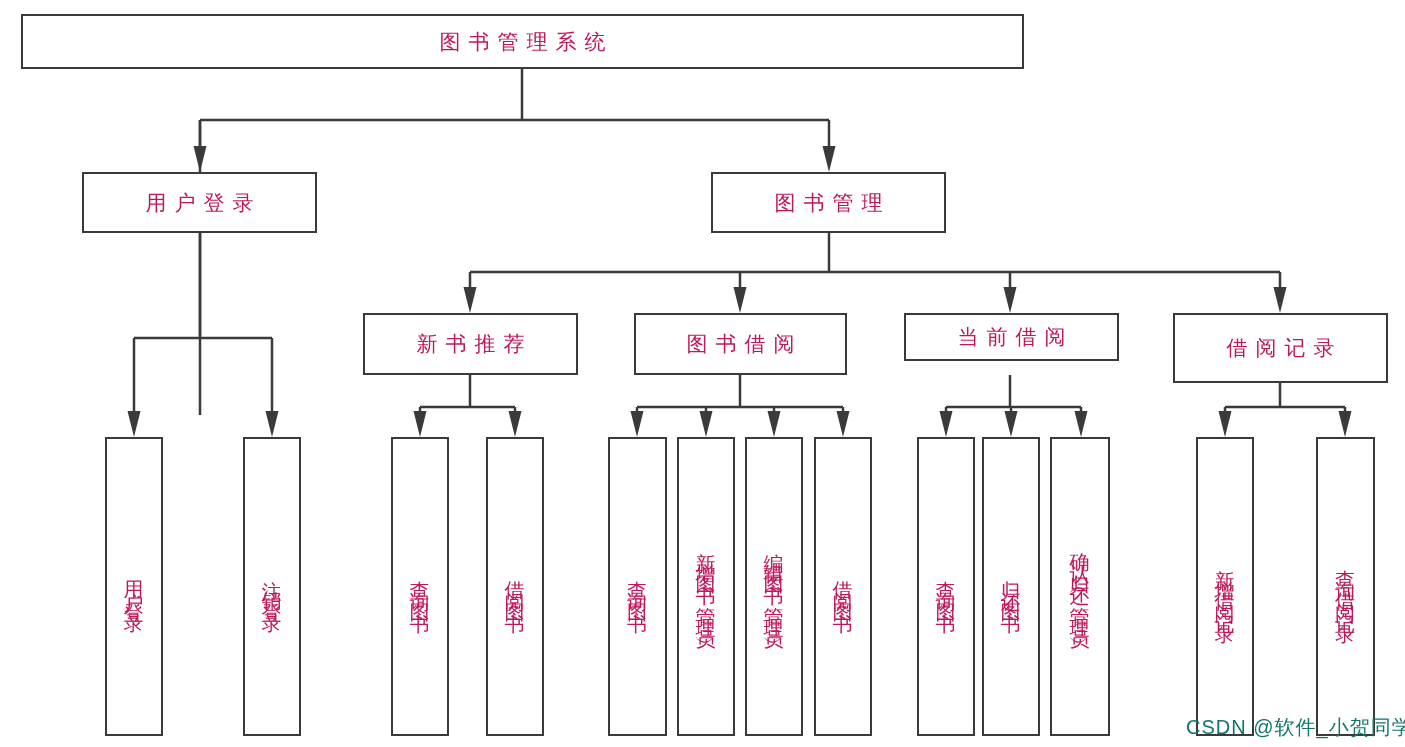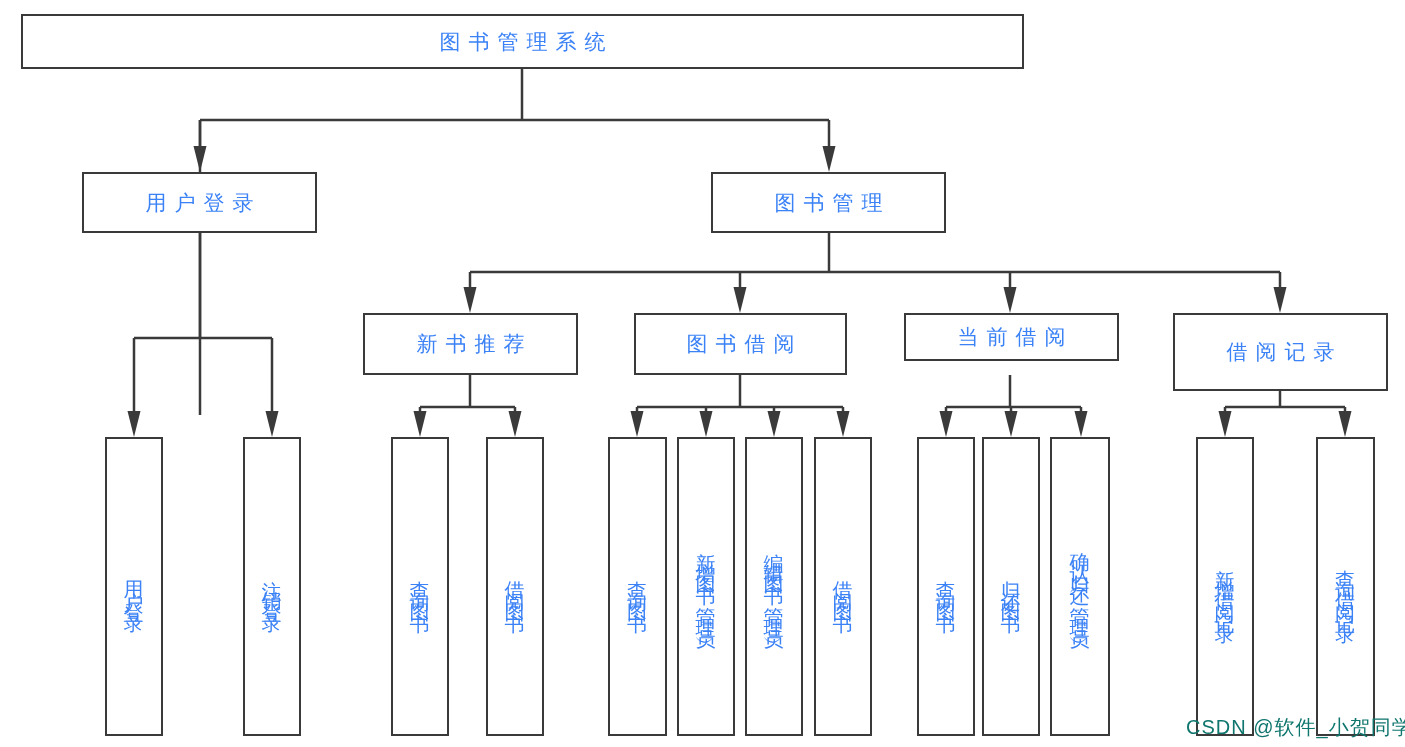--- a/index.html
+++ b/index.html
@@ -23,21 +23,21 @@
     z-index: 1;
   }
   .node {
     position: absolute;
     box-sizing: border-box;
     border: 2.5px solid #3a3a3a;
     background: #ffffff;
     display: flex;
     align-items: center;
     justify-content: center;
-    color: #3b82f6;
+    color: #be185d;
     z-index: 2;
   }
   .node.h {
     font-size: 21px;
     letter-spacing: 8px;
     text-indent: 8px;
     white-space: nowrap;
   }
   .node.v {
     writing-mode: vertical-rl;
@@ -140,21 +140,21 @@
   </svg>
 
   <div class="node h" style="left:21px; top:14px; width:1003px; height:55px;">图书管理系统</div>
 
   <div class="node h" style="left:82px; top:172px; width:235px; height:61px;">用户登录</div>
   <div class="node h" style="left:363px; top:313px; width:215px; height:62px;">新书推荐</div>
 
   <div class="node h" style="left:711px; top:172px; width:235px; height:61px;">图书管理</div>
   <div class="node h" style="left:634px; top:313px; width:213px; height:62px;">图书借阅</div>
   <div class="node h" style="left:904px; top:313px; width:215px; height:48px;">当前借阅</div>
-  <div class="node h" style="left:1173px; top:313px; width:215px; height:78px;">借阅记录</div>
+  <div class="node h" style="left:1173px; top:313px; width:215px; height:70px;">借阅记录</div>
 
   <div class="node v" style="left:105px; top:437px; width:58px; height:299px;">用户登录</div>
   <div class="node v" style="left:243px; top:437px; width:58px; height:299px;">注销登录</div>
 
   <div class="node v" style="left:391px; top:437px; width:58px; height:299px;">查询图书</div>
   <div class="node v" style="left:486px; top:437px; width:58px; height:299px;">借阅图书</div>
 
   <div class="node v" style="left:608px; top:437px; width:59px; height:299px;">查询图书</div>
   <div class="node v" style="left:677px; top:437px; width:58px; height:299px;">新增图书（管理员）</div>
   <div class="node v" style="left:745px; top:437px; width:58px; height:299px;">编辑图书（管理员）</div>

